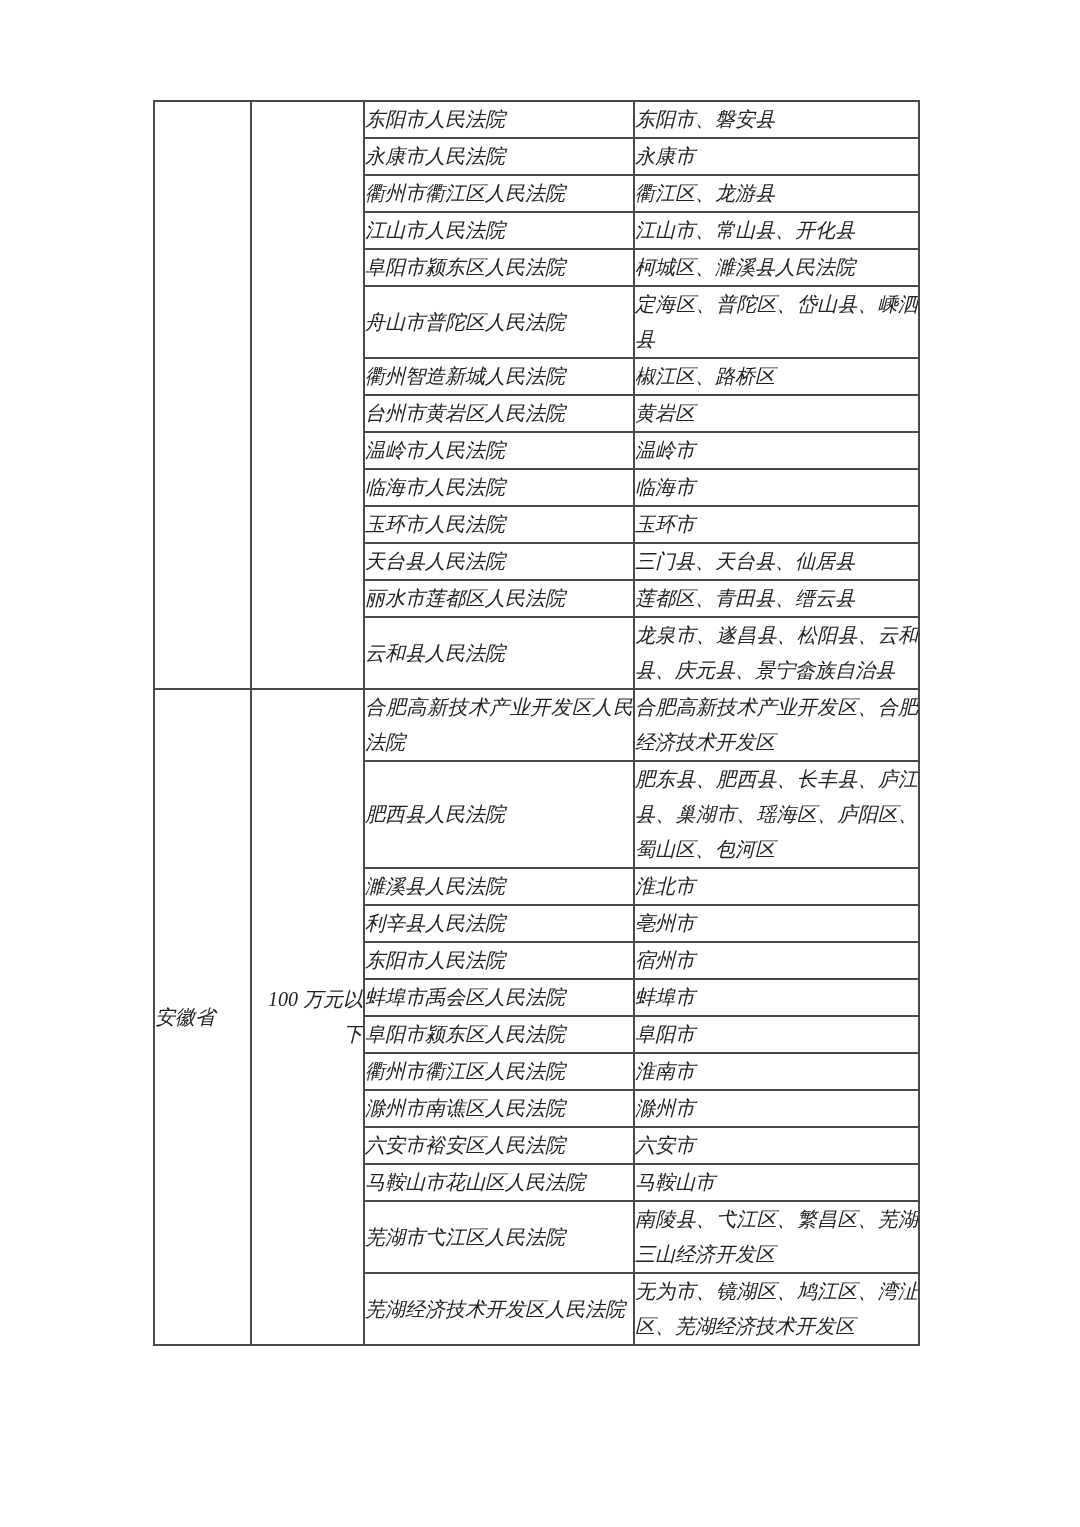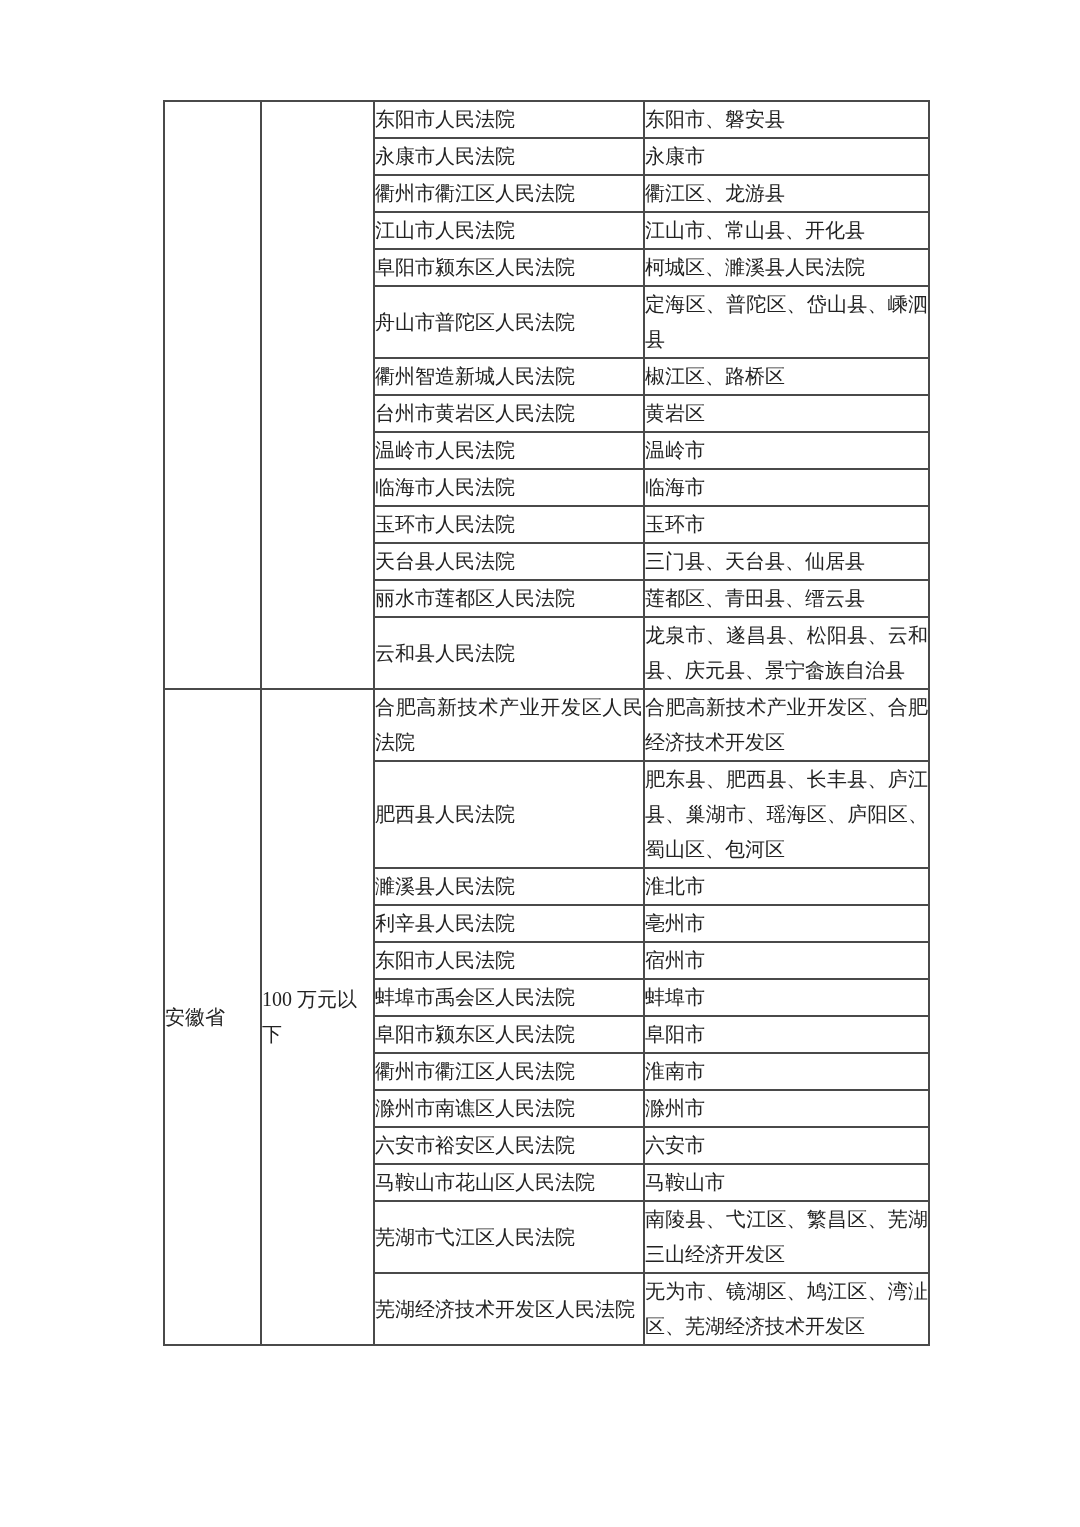--- a/index.html
+++ b/index.html
@@ -14,43 +14,44 @@
     font-family: "Liberation Serif", "DejaVu Serif", serif;
     color: #222222;
   }
   .page {
     position: absolute;
     inset: 0;
     background: #ffffff;
   }
   table.court-table {
     position: absolute;
-    left: 163px;
+    left: 153px;
     top: 100px;
     width: 765px;
     border-collapse: collapse;
     table-layout: fixed;
+    font-style: italic;
   }
   table.court-table td {
     border: 2px solid #4a4a4a;
     font-size: 20px;
     line-height: 35px;
     height: 35px;
     vertical-align: middle;
     padding: 0;
     overflow: hidden;
     word-break: break-all;
   }
   td.province-cell {
     text-align: left;
     padding: 0 4px;
     margin-top: 28px;
   }
   td.amount-cell {
-    text-align: left;
+    text-align: right;
     padding: 0 10px;
   }
   td.court-cell {
     text-align: justify;
     text-justify: inter-ideograph;
     padding: 2px 0 2px 6px;
   }
   td.jurisdiction-cell {
     text-align: justify;
     text-justify: inter-ideograph;

